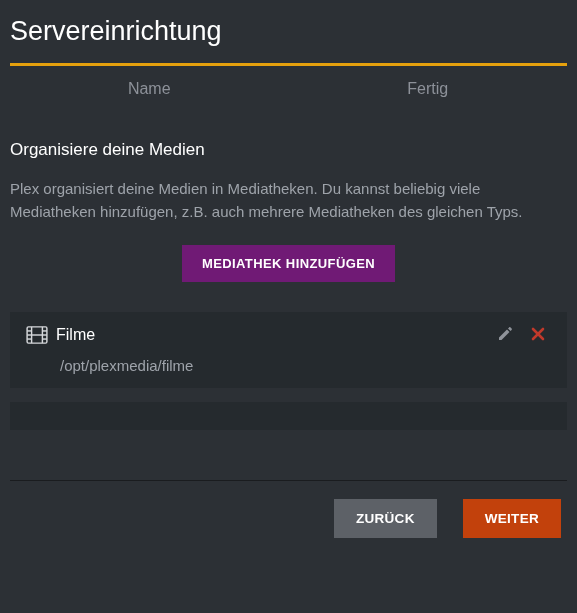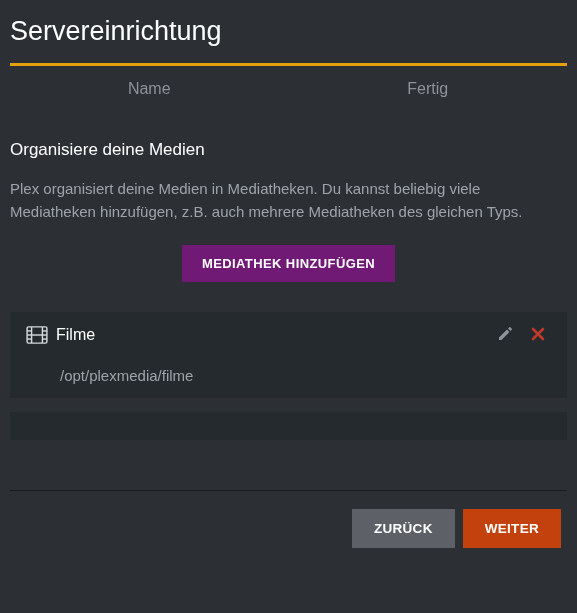--- a/index.html
+++ b/index.html
@@ -87,30 +87,30 @@
     margin-right: 6px;
   }
   .icon-btn {
     background: none; border: none; padding: 0;
     cursor: pointer;
     display: flex; align-items: center; justify-content: center;
   }
   .lib-path {
     font-size: 15px;
     color: #9ea3aa;
-    margin-top: 22px;
+    margin-top: 12px;
     margin-left: 34px;
   }
   .footer {
     border-top: 1px solid #1a1c1f;
     margin-top: 50px;
     padding-top: 18px;
     display: flex;
     justify-content: flex-end;
-    gap: 8px;
+    gap: 26px;
     padding-right: 6px;
   }
   .btn {
     border: none;
     font-size: 13.5px;
     font-weight: 700;
     letter-spacing: 0.3px;
     padding: 12px 22px;
     cursor: pointer;
     color: #fff;

